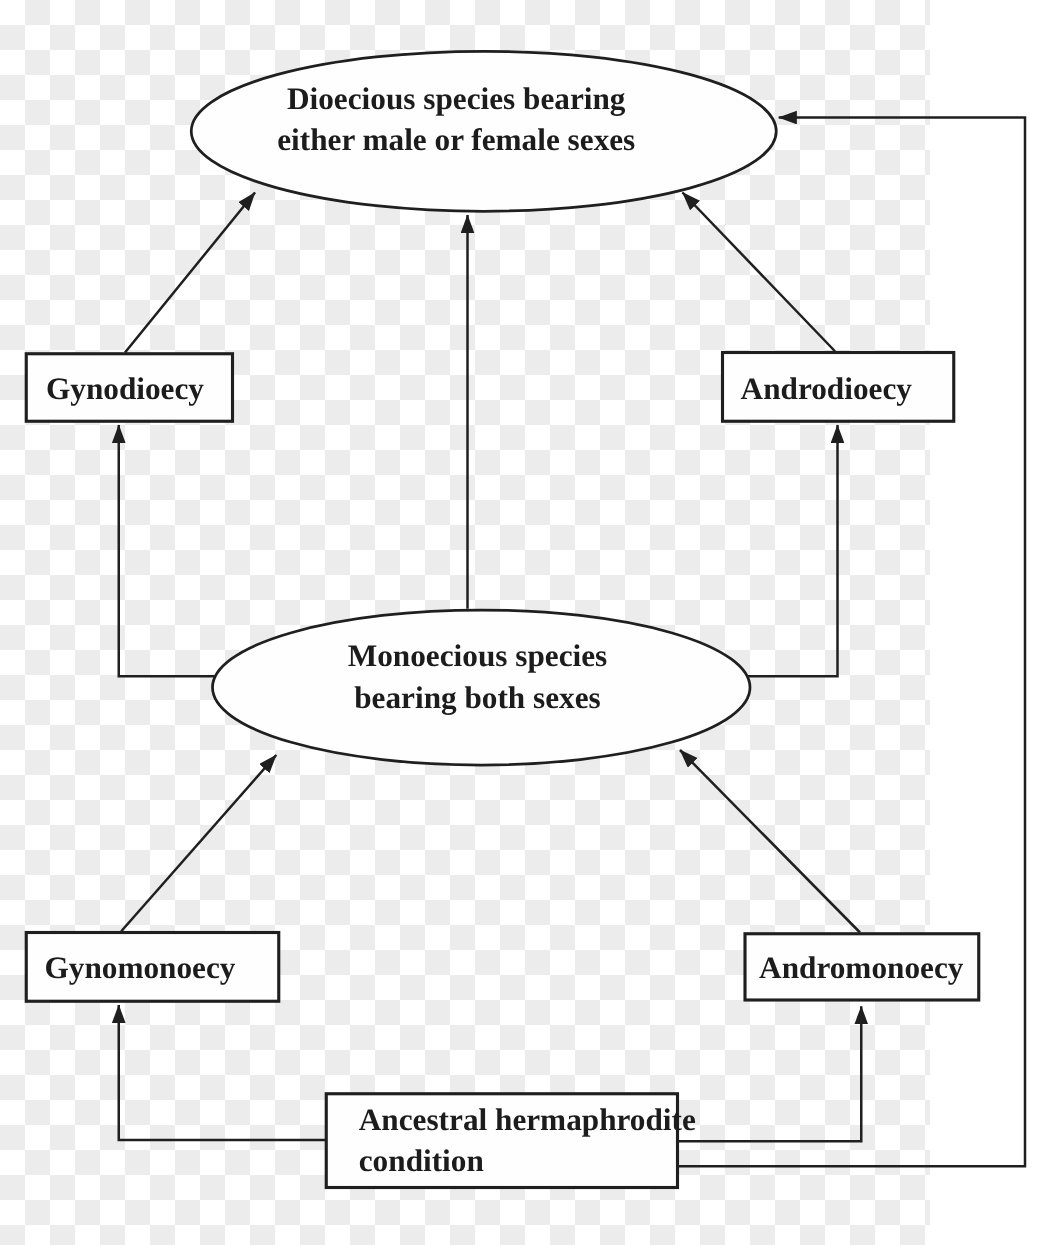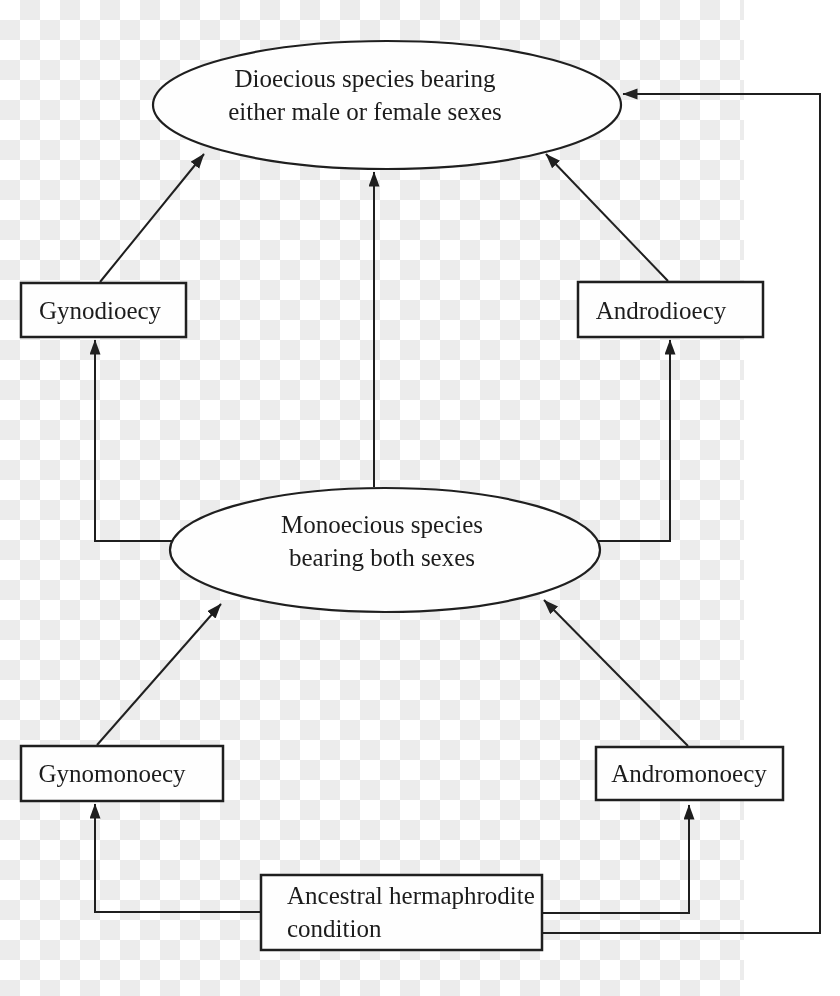--- a/index.html
+++ b/index.html
@@ -11,20 +11,21 @@
     font-family: "Liberation Serif", serif;
   }
   
   .canvas {
     position: relative;
     width: 744px;
     height: 996px;
     background-image: conic-gradient(#ececec 0 25%, #ffffff 0 50%, #ececec 0 75%, #ffffff 0);
     background-size: 40px 40px;
     background-position: 0 0;
+    font-weight: bold;
   }
   svg { display: block; }
   .edge {
     fill: none;
     stroke: #1f1f1f;
     stroke-width: 2;
   }
   .node-shape {
     stroke: #1f1f1f;
   }

